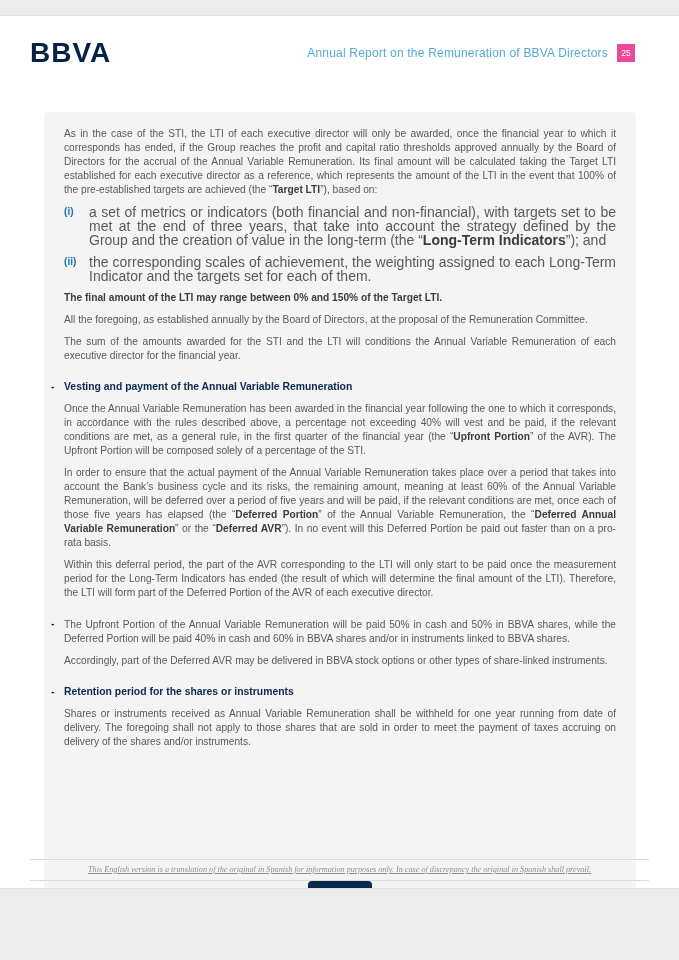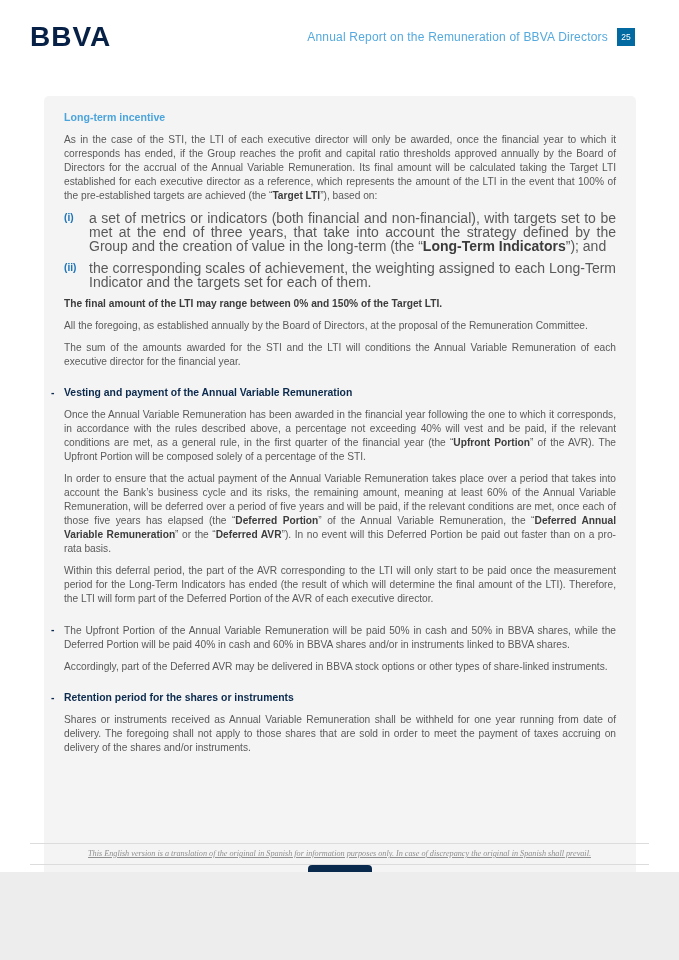--- a/index.html
+++ b/index.html
@@ -1,21 +1,21 @@
 <!DOCTYPE html>
 <html lang="en"><head>
 <meta charset="utf-8">
 <style>
   * { box-sizing: border-box; }
   html, body { margin: 0; padding: 0; background: #ededed; }
   .page {
     position: relative;
     width: 679px;
     height: 872px;
-    margin: 0 auto;
+    margin: 16px auto;
     background: #ffffff;
     box-shadow: 0 0 0 1px #e2e2e2;
     overflow: hidden;
     font-family: "Liberation Sans", "DejaVu Sans", sans-serif;
   }
 
   
   .header {
     display: flex;
     justify-content: space-between;
@@ -26,21 +26,21 @@
     font-size: 28px;
     font-weight: 700;
     color: #072146;
     letter-spacing: 1px;
     line-height: 30px;
   }
   .header-right { display: flex; align-items: center; gap: 9px; }
   .header-title { font-size: 12px; color: #54a9de; letter-spacing: 0.2px; }
   .page-badge {
     width: 18px; height: 18px;
-    background: #0369a1;
+    background: #ec4899;
     color: #ffffff;
     font-size: 8.5px;
     display: flex; align-items: center; justify-content: center;
     flex: none;
   }
 
   
   .content-box {
     margin: 44px 43px 0 44px;
     height: 812px;
@@ -129,21 +129,20 @@
 
   <header class="header">
     <div class="logo">BBVA</div>
     <div class="header-right">
       <span class="header-title">Annual Report on the Remuneration of BBVA Directors</span>
       <span class="page-badge">25</span>
     </div>
   </header>
 
   <main class="content-box">
-      <h2 class="subheading">Long-term incentive</h2>
       <p><span>As in the case of the STI, the LTI of each executive director will only be awarded, once the financial year to which it corresponds has ended, if the Group reaches the profit and capital ratio thresholds approved annually by the Board of Directors for the accrual of the Annual Variable Remuneration. Its final amount will be calculated taking the Target LTI established for each executive director as a reference, which represents the amount of the LTI in the event that 100% of the pre-established targets are achieved (the “</span><span class="b">Target LTI</span><span>”), based on:</span></p>
       <div class="list-item">
         <span class="marker">(i)</span>
         <div class="li-text"><span>a set of metrics or indicators (both financial and non-financial), with targets set to be met at the end of three years, that take into account the strategy defined by the Group and the creation of value in the long-term (the “</span><span class="b">Long-Term Indicators</span><span>”); and</span></div>
       </div>
       <div class="list-item">
         <span class="marker">(ii)</span>
         <div class="li-text"><span>the corresponding scales of achievement, the weighting assigned to each Long-Term Indicator and the targets set for each of them.</span></div>
       </div>
       <p class="strong"><span class="b">The final amount of the LTI may range between 0% and 150% of the Target LTI.</span></p>

